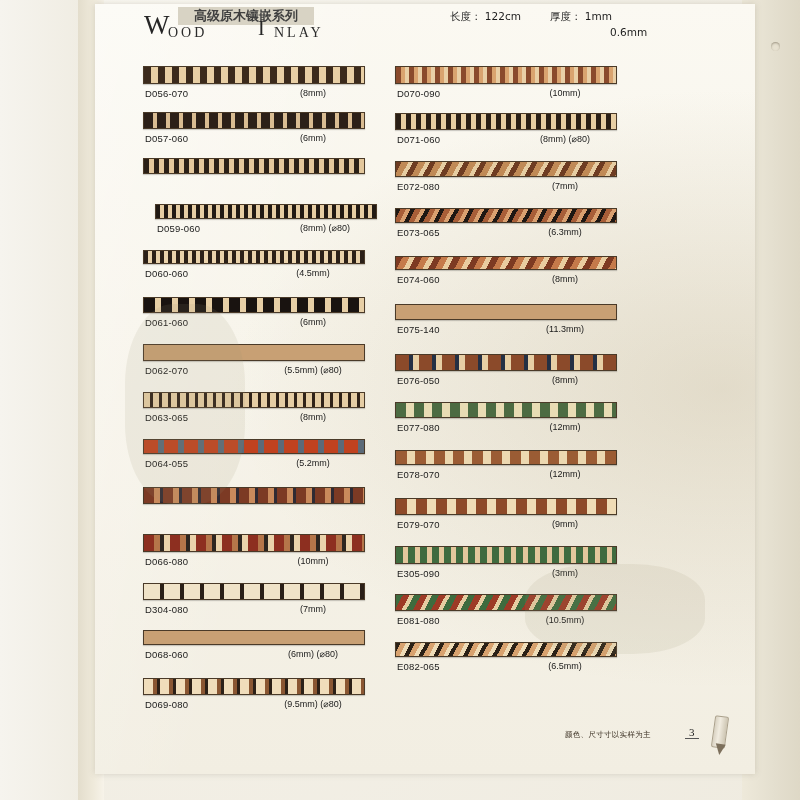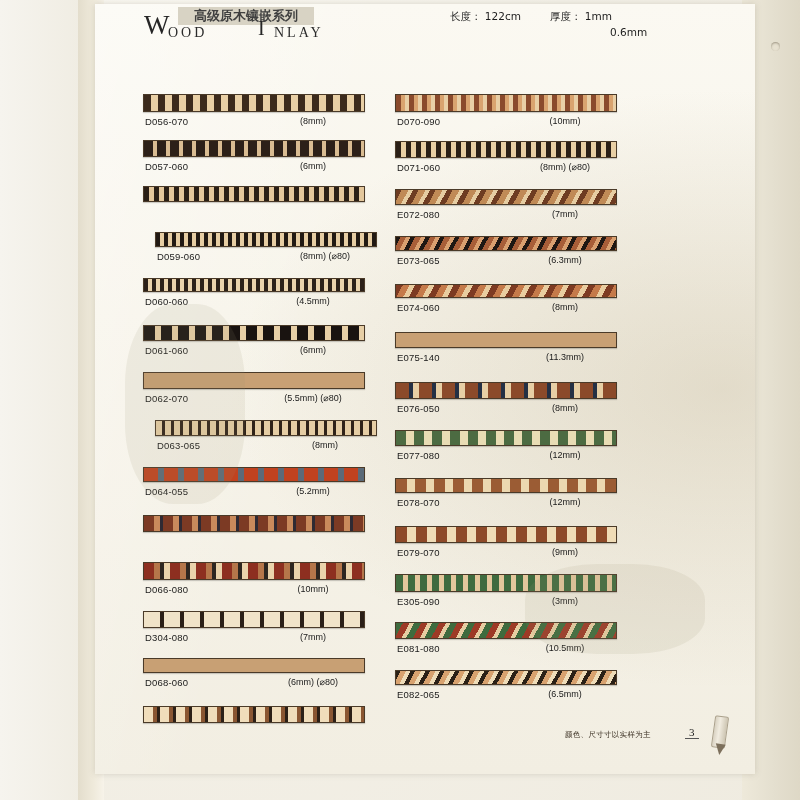--- a/index.html
+++ b/index.html
@@ -71,21 +71,21 @@
   }
   .spec-len{left:355px;top:6px;}
   .spec-thk{left:455px;top:6px;}
   .spec-thk2{left:515px;top:22px;}
 
   
   .col{position:absolute;top:52px;width:300px;}
   .col-left{left:48px;}
   .col-right{left:300px;}
 
-  .item{position:relative;margin-bottom:0;margin-top:28px;}
+  .item{position:relative;margin-bottom:0;}
   .strip{
     position:relative;width:220px;height:16px;
     border:1px solid #4a3a28;
     box-shadow:0 1px 1px rgba(0,0,0,.18);
     overflow:hidden;
     background:#c8a074;
   }
   .meta{
     position:relative;height:22px;
   }
@@ -194,21 +194,21 @@
             <span class="size" style="left: 120px; width: 100px;">(6mm)</span>
           </div>
         </div>
         <div class="item" style="position: absolute; left: 0px; top: 288px; width: 230px;">
           <div class="strip" style="height: 15px; background-blend-mode: normal;"></div>
           <div class="meta">
             <span class="code">D062-070</span>
             <span class="size" style="left: 120px; width: 100px;">(5.5mm)  (⌀80)</span>
           </div>
         </div>
-        <div class="item" style="position: absolute; left: 12px; top: 336px; width: 230px;">
+        <div class="item" style="position: absolute; left: 0px; top: 336px; width: 230px;">
           <div class="strip" style="height: 14px; background-image: repeating-linear-gradient(90deg, rgb(229, 205, 164) 0px, rgb(229, 205, 164) 6px, rgb(47, 34, 24) 6px, rgb(47, 34, 24) 9px, rgb(229, 205, 164) 9px, rgb(229, 205, 164) 15px, rgb(47, 34, 24) 15px, rgb(47, 34, 24) 18px), linear-gradient(rgb(169, 122, 76) 0px, rgb(169, 122, 76) 3px, transparent 3px, transparent calc(100% - 3px), rgb(112, 76, 46) calc(100% - 3px), rgb(112, 76, 46) 100%); background-blend-mode: normal;"></div>
           <div class="meta">
             <span class="code">D063-065</span>
             <span class="size" style="left: 120px; width: 100px;">(8mm)</span>
           </div>
         </div>
         <div class="item" style="position: absolute; left: 0px; top: 383px; width: 230px;">
           <div class="strip" style="height: 13px; background-image: repeating-linear-gradient(90deg, rgb(192, 66, 31) 0px, rgb(192, 66, 31) 14px, rgb(91, 106, 120) 14px, rgb(91, 106, 120) 20px), linear-gradient(rgb(224, 122, 69) 0px, rgb(224, 122, 69) 3px, transparent 3px, transparent calc(100% - 3px), rgb(43, 32, 24) calc(100% - 3px), rgb(43, 32, 24) 100%); background-blend-mode: normal;"></div>
           <div class="meta">
             <span class="code">D064-055</span>
@@ -234,20 +234,24 @@
         </div>
         <div class="item" style="position: absolute; left: 0px; top: 574px; width: 230px;">
           <div class="strip" style="height: 13px; background-blend-mode: normal;"></div>
           <div class="meta">
             <span class="code">D068-060</span>
             <span class="size" style="left: 120px; width: 100px;">(6mm)  (⌀80)</span>
           </div>
         </div>
         <div class="item" style="position: absolute; left: 0px; top: 622px; width: 230px;">
           <div class="strip" style="height: 15px; background-image: repeating-linear-gradient(90deg, rgb(240, 221, 187) 0px, rgb(240, 221, 187) 9px, rgb(138, 86, 50) 9px, rgb(138, 86, 50) 13px, rgb(44, 32, 23) 13px, rgb(44, 32, 23) 16px), linear-gradient(rgb(226, 185, 140) 0px, rgb(226, 185, 140) 4px, transparent 4px, transparent calc(100% - 4px), rgb(226, 185, 140) calc(100% - 4px), rgb(226, 185, 140) 100%); background-blend-mode: normal;"></div>
+          <div class="meta">
+            <span class="code">D069-080</span>
+            <span class="size" style="left: 120px; width: 100px;">(9.5mm)  (⌀80)</span>
+          </div>
         </div>
       </div>
     <div class="col col-right">
         <div class="item" style="position: absolute; left: 0px; top: 10px; width: 230px;">
           <div class="strip" style="height: 16px; background-image: repeating-linear-gradient(90deg, rgb(138, 74, 44) 0px, rgb(138, 74, 44) 5px, rgb(217, 163, 111) 5px, rgb(217, 163, 111) 9px, rgb(233, 207, 166) 9px, rgb(233, 207, 166) 13px), linear-gradient(rgb(58, 42, 29) 0px, rgb(58, 42, 29) 3px, transparent 3px, transparent calc(100% - 3px), rgb(58, 42, 29) calc(100% - 3px), rgb(58, 42, 29) 100%); background-blend-mode: normal;"></div>
           <div class="meta">
             <span class="code">D070-090</span>
             <span class="size" style="left: 120px; width: 100px;">(10mm)</span>
           </div>
         </div>

